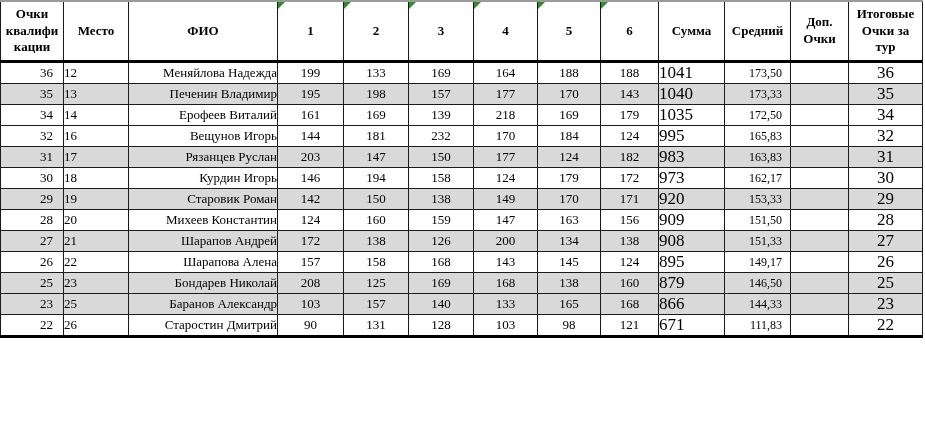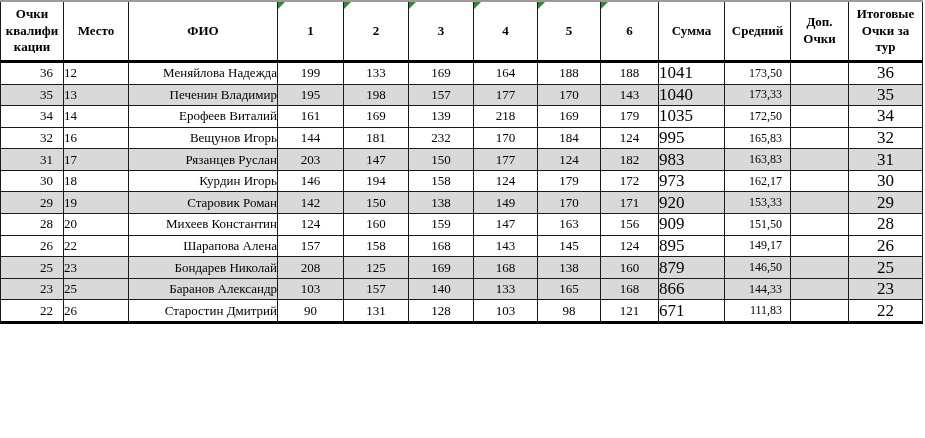--- a/index.html
+++ b/index.html
@@ -223,20 +223,35 @@
           <td class="game">160</td>
           <td class="game">159</td>
           <td class="game">147</td>
           <td class="game">163</td>
           <td class="game">156</td>
           <td class="sum">909</td>
           <td class="avg">151,50</td>
           <td class="extra"></td>
           <td class="final">28</td>
         </tr>
+        <tr class="band">
+          <td class="qual">27</td>
+          <td class="place">21</td>
+          <td class="name">Шарапов Андрей</td>
+          <td class="game">172</td>
+          <td class="game">138</td>
+          <td class="game">126</td>
+          <td class="game">200</td>
+          <td class="game">134</td>
+          <td class="game">138</td>
+          <td class="sum">908</td>
+          <td class="avg">151,33</td>
+          <td class="extra"></td>
+          <td class="final">27</td>
+        </tr>
         <tr>
           <td class="qual">26</td>
           <td class="place">22</td>
           <td class="name">Шарапова Алена</td>
           <td class="game">157</td>
           <td class="game">158</td>
           <td class="game">168</td>
           <td class="game">143</td>
           <td class="game">145</td>
           <td class="game">124</td>

